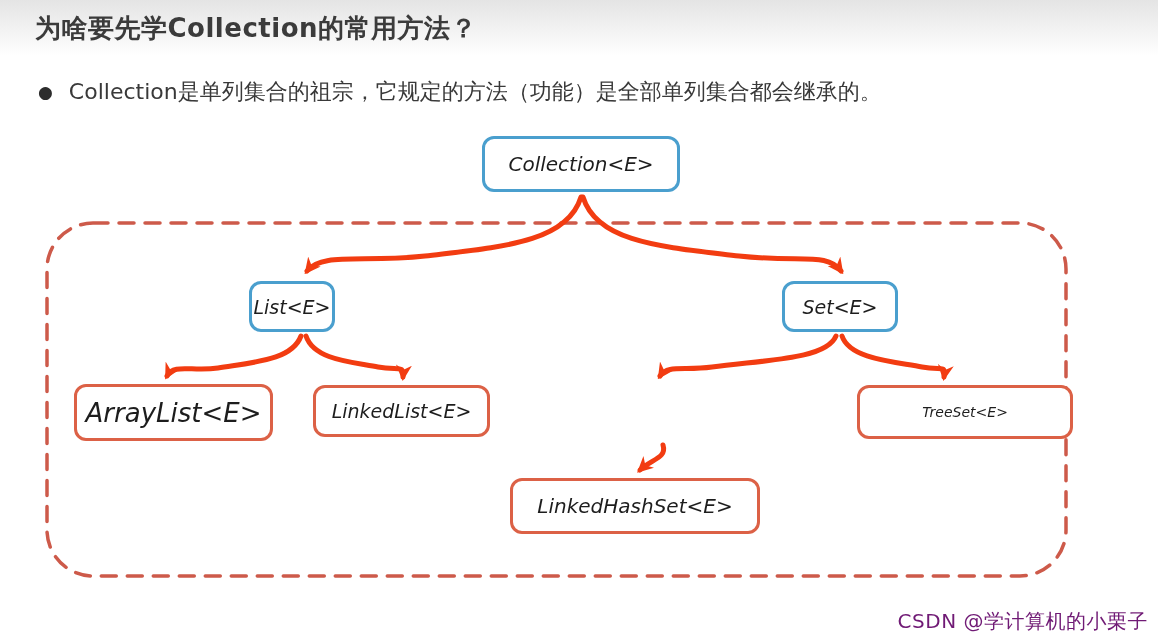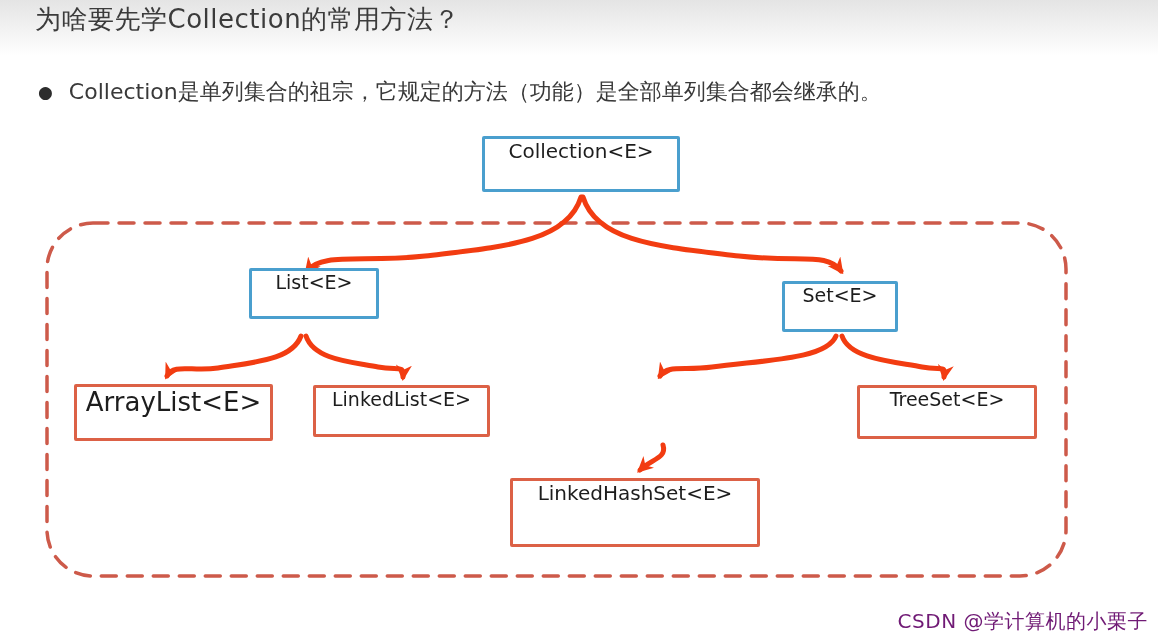--- a/index.html
+++ b/index.html
@@ -14,55 +14,55 @@
     font-family:"DejaVu Sans","Liberation Sans",sans-serif;
     background:#ffffff;
     position:relative;
     overflow:hidden;
   }
   .top-gradient{
     position:absolute;left:0;top:0;width:1158px;height:56px;
     background:linear-gradient(to bottom,#e4e4e4 0%,#f3f3f3 55%,#ffffff 100%);
   }
   .page-title{
-    position:absolute;left:35px;top:2px;
-    font-size:26px;font-weight:400;color:#3b3b3b;
+    position:absolute;left:35px;top:11px;
+    font-size:26px;font-weight:700;color:#3b3b3b;
     letter-spacing:0.5px;
   }
   .bullet-line{
     position:absolute;left:38px;top:77px;
     display:flex;align-items:center;gap:16px;
     font-size:22px;color:#393939;
   }
   .bullet-marker{font-size:17px;color:#2d2d2d;line-height:1;}
   .diagram{position:absolute;left:0;top:0;width:1158px;height:643px;}
   svg.wires{position:absolute;left:0;top:0;pointer-events:none;}
   .container-dash{
     fill:none;stroke:var(--dash);stroke-width:3.5;
     stroke-dasharray:15 11;stroke-linecap:round;
   }
   .edge{
     fill:none;stroke:var(--arrow);stroke-width:5;stroke-linecap:round;
   }
   .arrowhead{fill:var(--arrow);}
   .node{
     position:absolute;background:#ffffff;
-    display:flex;align-items:flex-start;justify-content:center;
-    border-radius:2px;color:#1d1d1d;white-space:nowrap;
+    display:flex;align-items:center;justify-content:center;
+    border-radius:12px;color:#1d1d1d;white-space:nowrap;font-style:italic;
   }
   .node.blue{border:3px solid var(--blue);}
   .node.orange{border:3px solid var(--orange);}
   .n-collection{left:482px;top:136px;width:198px;height:56px;font-size:20px;}
-  .n-list{left:249px;top:268px;width:130px;height:51px;font-size:19px;}
+  .n-list{left:249px;top:281px;width:86px;height:51px;font-size:19px;}
   .n-set{left:782px;top:281px;width:116px;height:51px;font-size:19px;}
   .n-arraylist{left:74px;top:384px;width:199px;height:57px;font-size:26px;}
   .n-linkedlist{left:313px;top:385px;width:177px;height:52px;font-size:19px;}
   .n-hashset{left:570px;top:384px;width:184px;height:57px;font-size:20px;}
-  .n-treeset{left:857px;top:385px;width:180px;height:54px;font-size:19px;}
-  .n-linkedhashset{left:510px;top:478px;width:250px;height:69px;font-size:20px;}
+  .n-treeset{left:857px;top:385px;width:216px;height:54px;font-size:14px;}
+  .n-linkedhashset{left:510px;top:478px;width:250px;height:56px;font-size:20px;}
   .watermark{
     position:absolute;right:10px;bottom:8px;
     font-size:20px;color:#701a75;letter-spacing:0.5px;
   }
 </style>
 </head>
 <body>
 
 <div class="top-gradient"></div>
 

